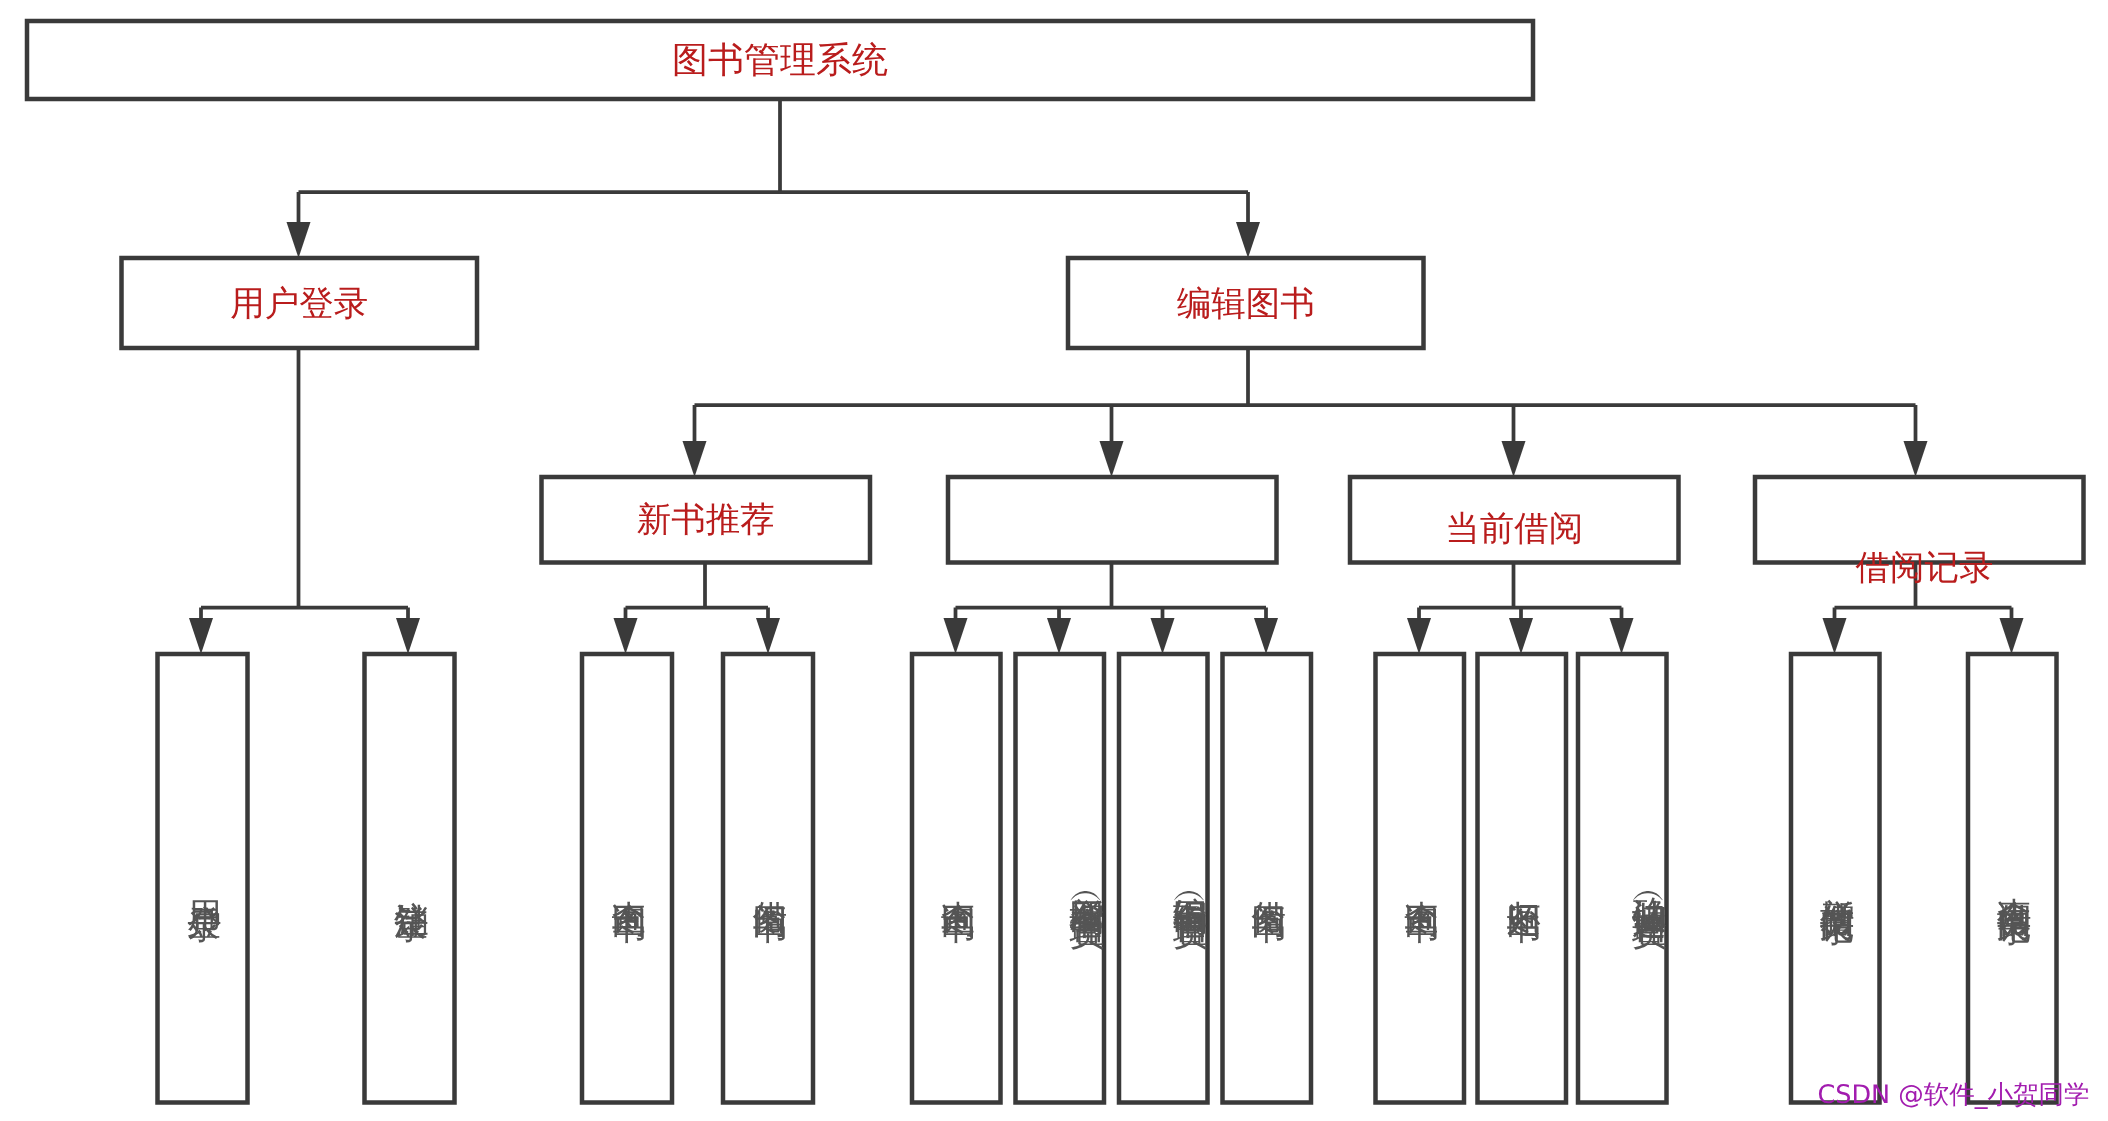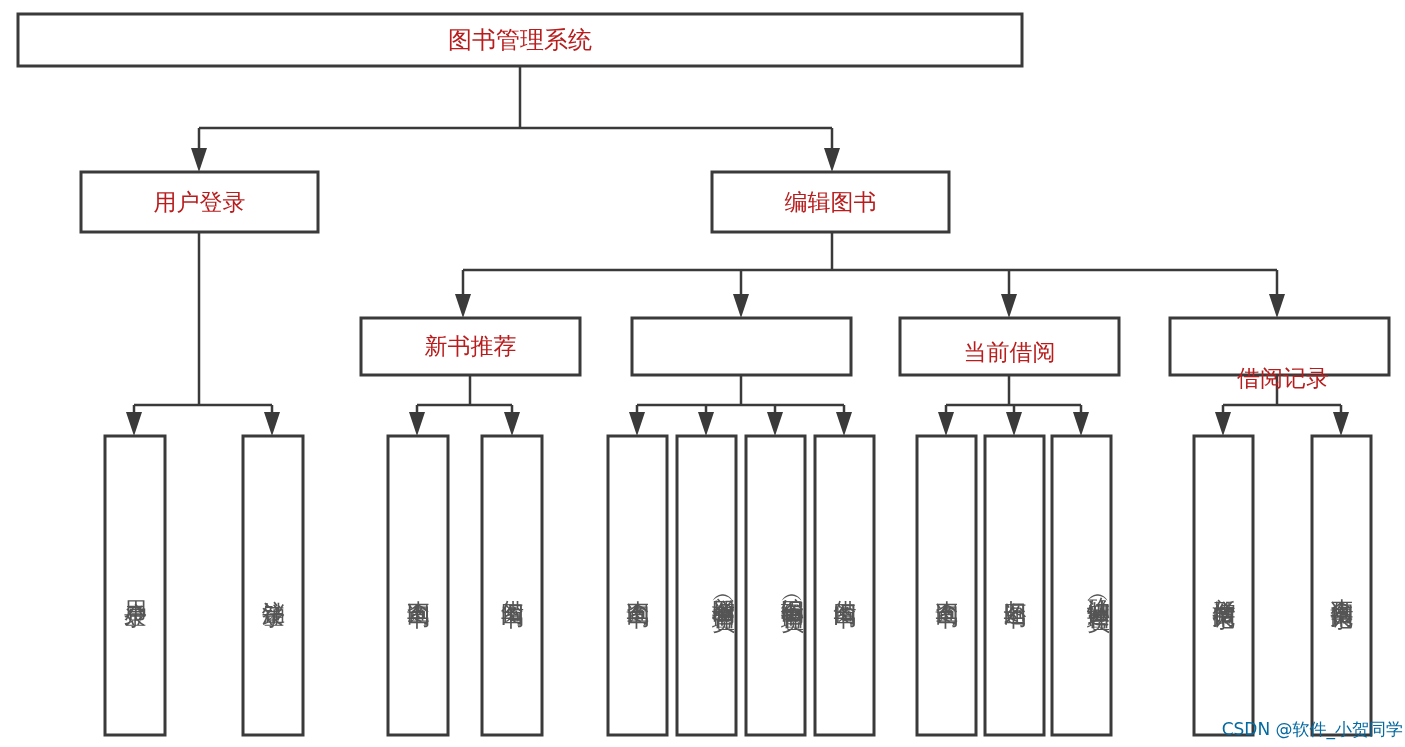--- a/index.html
+++ b/index.html
@@ -33,23 +33,23 @@
     stroke: #3a3a3a;
     stroke-width: 2.5;
     fill: none;
   }
   .arrow-head {
     fill: #3a3a3a;
     stroke: none;
   }
   .watermark {
     position: absolute;
-    right: 2px;
+    right: 12px;
     bottom: 6px;
-    color: #0369a1;
+    color: #a21caf;
     font-size: 17px;
     font-family: "DejaVu Sans", "Liberation Sans", sans-serif;
     white-space: nowrap;
     pointer-events: none;
   }
   .vlabel-wrap {
     position: absolute;
     display: flex;
     align-items: center;
     justify-content: center;

